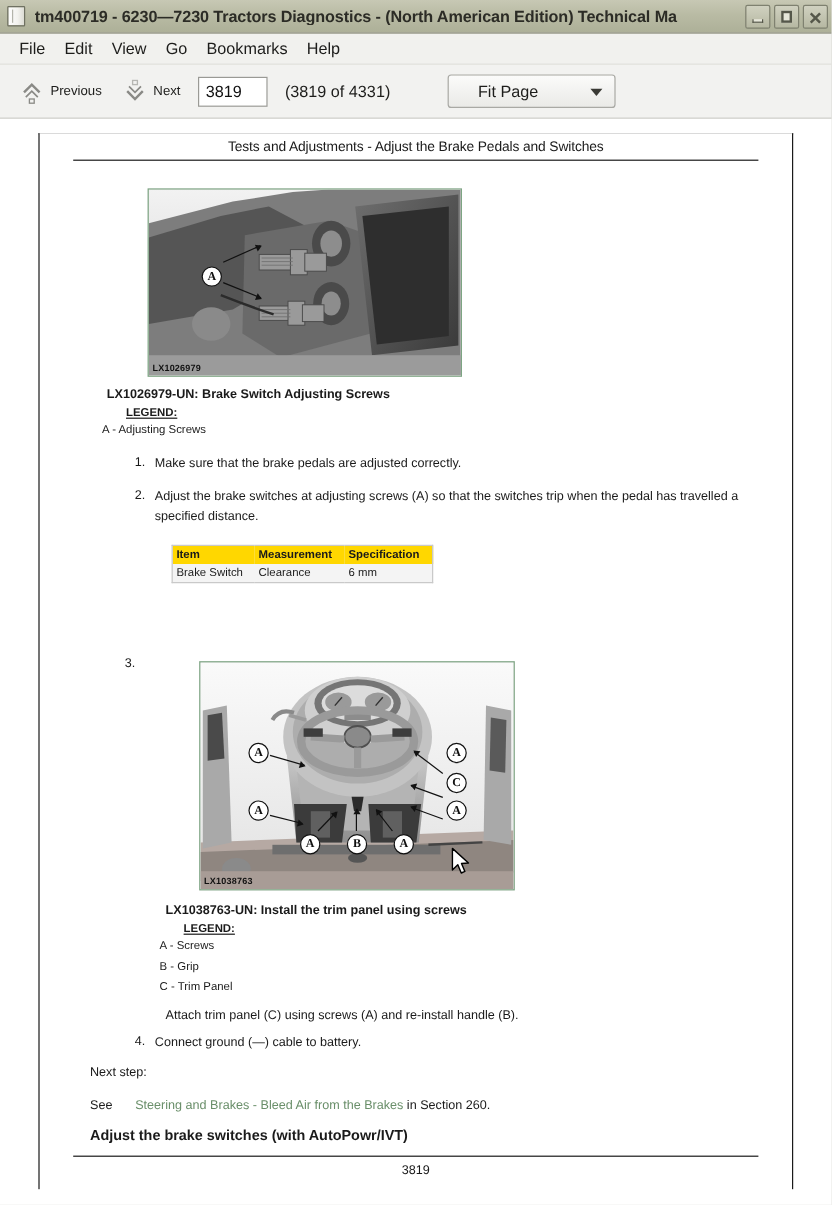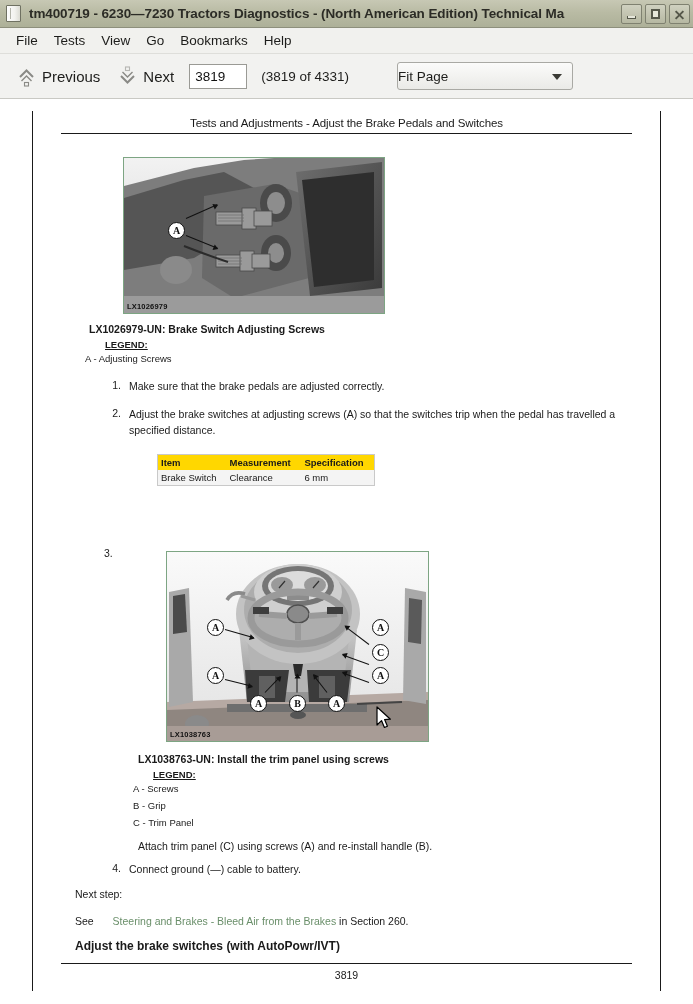--- a/index.html
+++ b/index.html
@@ -91,41 +91,41 @@
     border-bottom: 1px solid #c9c9c4;
     display: flex; align-items: center;
     padding: 0 10px;
     gap: 4px;
   }
   .tb-btn {
     display: flex; align-items: center; gap: 6px;
     padding: 4px 7px;
     cursor: pointer; border-radius: 3px;
   }
-  .tb-label { font-size: 15px; color: #1d1d1b; }
+  .tb-label { font-size: 11px; color: #1d1d1b; }
   .chev { width: 19px; height: 21px; flex: 0 0 auto; }
   .pagebox {
     width: 58px; height: 25px;
     border: 1px solid #9a9a95;
     background: #fff;
     font-size: 13.5px;
     color: #111;
     padding: 0 5px;
     margin-left: 4px;
     font-family: "Liberation Sans", sans-serif;
   }
   .pagecount { font-size: 13.5px; color: #1d1d1b; margin-left: 10px; white-space: nowrap; }
   .zoomsel {
     margin-left: 44px;
-    width: 176px; height: 28px;
+    width: 140px; height: 28px;
     border: 1px solid #a9a9a4;
     border-radius: 3px;
     background: linear-gradient(to bottom,#fbfbfa,#eaeae7);
     display: flex; align-items: center;
-    padding: 0 0;
+    padding: 0 24px;
     cursor: pointer;
     position: relative;
     text-align: right;
   }
   .zoomsel span { font-size: 13.5px; color: #1d1d1b; }
   .zoom-arrow {
     position: absolute; right: 10px; top: 50%; margin-top: -2px;
     width: 0; height: 0;
     border-left: 5px solid transparent;
     border-right: 5px solid transparent;
@@ -202,21 +202,21 @@
   .u { text-decoration: underline; }
 
   .steplist { position: absolute; }
   .step { position: relative; display: flex; }
   .step-num { width: 20px; flex: 0 0 auto; text-align: right; padding-right: 8px; font-size: 10.5px; color:#1a1a1a;}
   .step-body { font-size: 10.5px; color: #1a1a1a; line-height: 1.5; }
 
   
   .spec {
     position: absolute;
-    left: 124px; top: 343px;
+    left: 110px; top: 343px;
     width: 218px;
     border: 1px solid #c9c9c9;
     background: #f4f4f4;
     font-size: 9.5px;
     border-collapse: collapse;
   }
   .spec th {
     background: #ffd700;
     color: #1a1a1a;
     font-weight: bold;
@@ -257,21 +257,21 @@
       </div>
     <div class="win-btn btn-max">
         <i></i>
       </div>
     <div class="win-btn btn-close"></div>
   </div>
 </div>
 
 <div class="menubar">
   <div class="menu-item">File</div>
-  <div class="menu-item">Tests</div>
+  <div class="menu-item">Edit</div>
   <div class="menu-item">View</div>
   <div class="menu-item">Go</div>
   <div class="menu-item">Bookmarks</div>
   <div class="menu-item">Help</div>
 </div>
 
 <div class="toolbar">
 
   <div class="tb-btn">
     <span class="chev">

